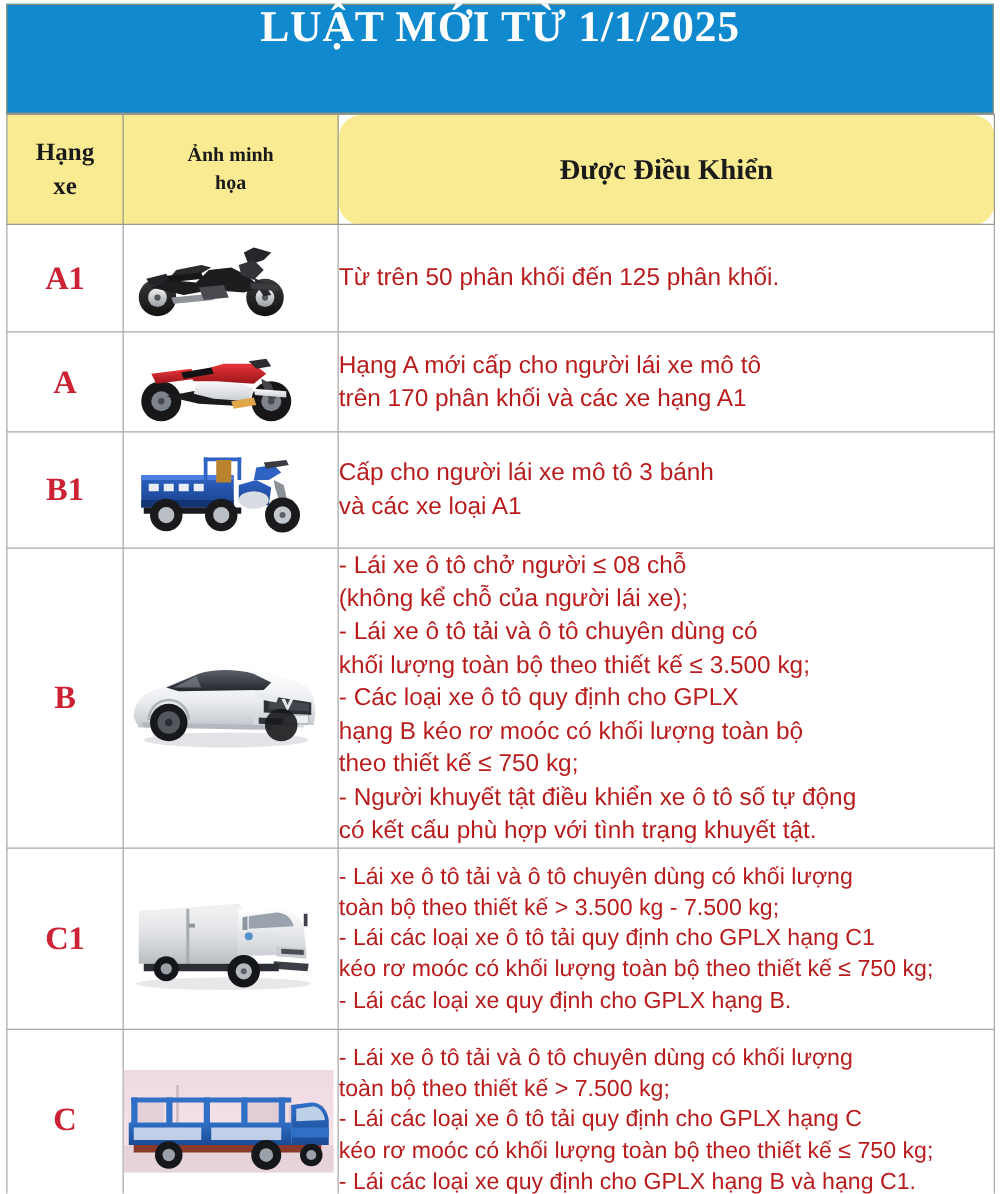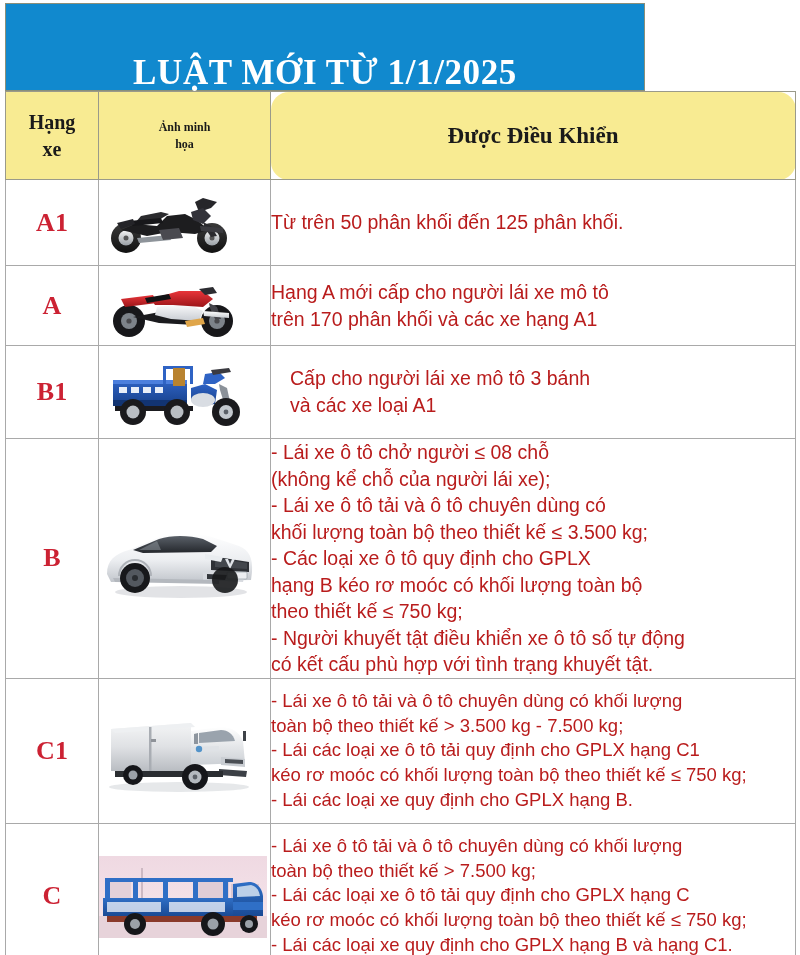--- a/index.html
+++ b/index.html
@@ -21,27 +21,27 @@
     height: 955px;
     background: #ffffff;
     box-sizing: border-box;
   }
 
   
   .banner {
     position: absolute;
     left: 5px;
     top: 3px;
-    width: 640px;
+    width: 790px;
     height: 88px;
     background: #1189ce;
     border: 1px solid #8a8f7a;
     box-sizing: border-box;
     display: flex;
-    align-items: flex-end;
+    align-items: flex-start;
     justify-content: center;
   }
   .banner-title {
     color: #ffffff;
     font-family: "Liberation Serif", "DejaVu Serif", serif;
     font-weight: bold;
     font-size: 35px;
     letter-spacing: 0.6px;
     line-height: 1;
     white-space: nowrap;
@@ -72,21 +72,21 @@
   .hdr td {
     background: #f8eb92;
     border: 1px solid #9a9a8a;
     height: 88px;
     text-align: center;
     color: #1a1a1a;
     font-weight: bold;
     font-family: "Liberation Serif", "DejaVu Serif", serif;
   }
   .hdr .h-class { font-size: 20px; line-height: 1.35; margin-left: 24px; }
-  .hdr .h-img   { font-size: 12px; line-height: 1.35; }
+  .hdr .h-img   { font-size: 16px; line-height: 1.35; }
   .hdr .h-desc  { font-size: 23px; border-radius: 18px; }
 
   
   .cls {
     text-align: center;
     color: #cc2233;
     font-weight: bold;
     font-size: 26px;
     font-family: "Liberation Serif", "DejaVu Serif", serif;
     background: #ffffff;
@@ -106,21 +106,21 @@
   .desc {
     background: #ffffff;
     color: #b91c1c;
     font-family: Liberation Sans, sans-serif;
     font-size: 19.5px;
     line-height: 1.36;
     padding: 6px 8px 6px 14px;
     vertical-align: middle;
   }
   .desc .line { white-space: nowrap; }
-  .desc.indent { padding-left: 19px; }
+  .desc.indent { }
   .desc.small { font-size: 18.5px; line-height: 1.33; }
 
   
   .r-a1 td { height: 86px; }
   .r-a  td { height: 80px; }
   .r-b1 td { height: 93px; }
   .r-b  td { height: 214px; }
   .r-c1 td { height: 145px; }
   .r-c  td { height: 145px; }
 

